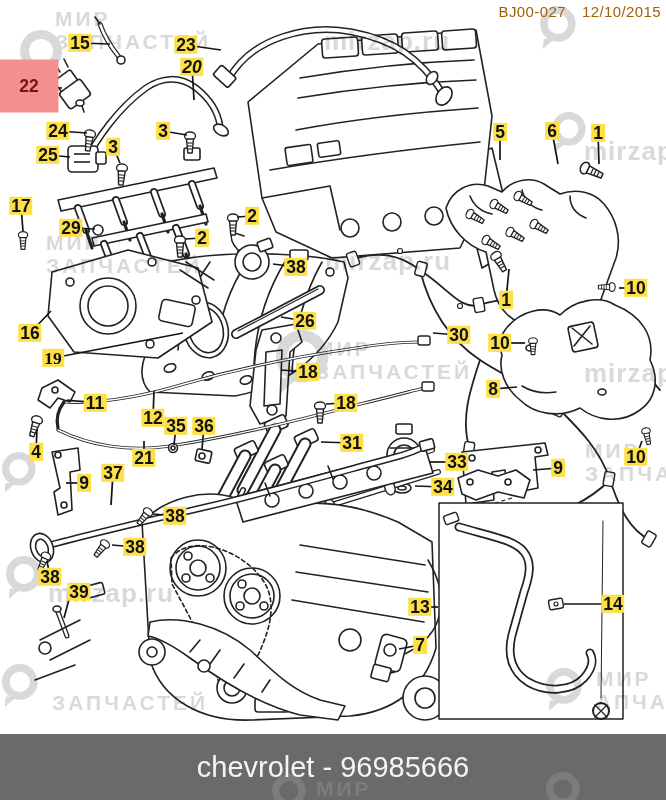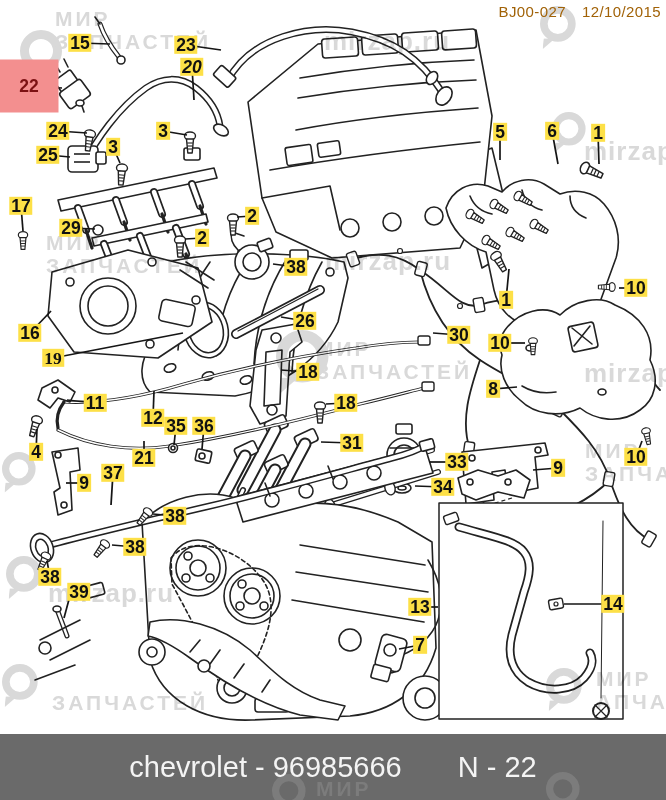--- a/index.html
+++ b/index.html
@@ -596,16 +596,15 @@
           <span class="ring"></span>
         </div>
         <div class="wm-text" style="left: 316px; top: 44px; color: rgb(124, 124, 124);">
           <div>МИР</div>
         </div>
         <div class="wm-logo" style="transform: scale(0.8); left: 546px; top: 38px; color: rgb(124, 124, 124);">
           <span class="ring"></span>
         </div>
       </div>
     <span>chevrolet - 96985666</span>
-    <span>N - 22</span>
   </div>
 
 </div>
 
 </body></html>

